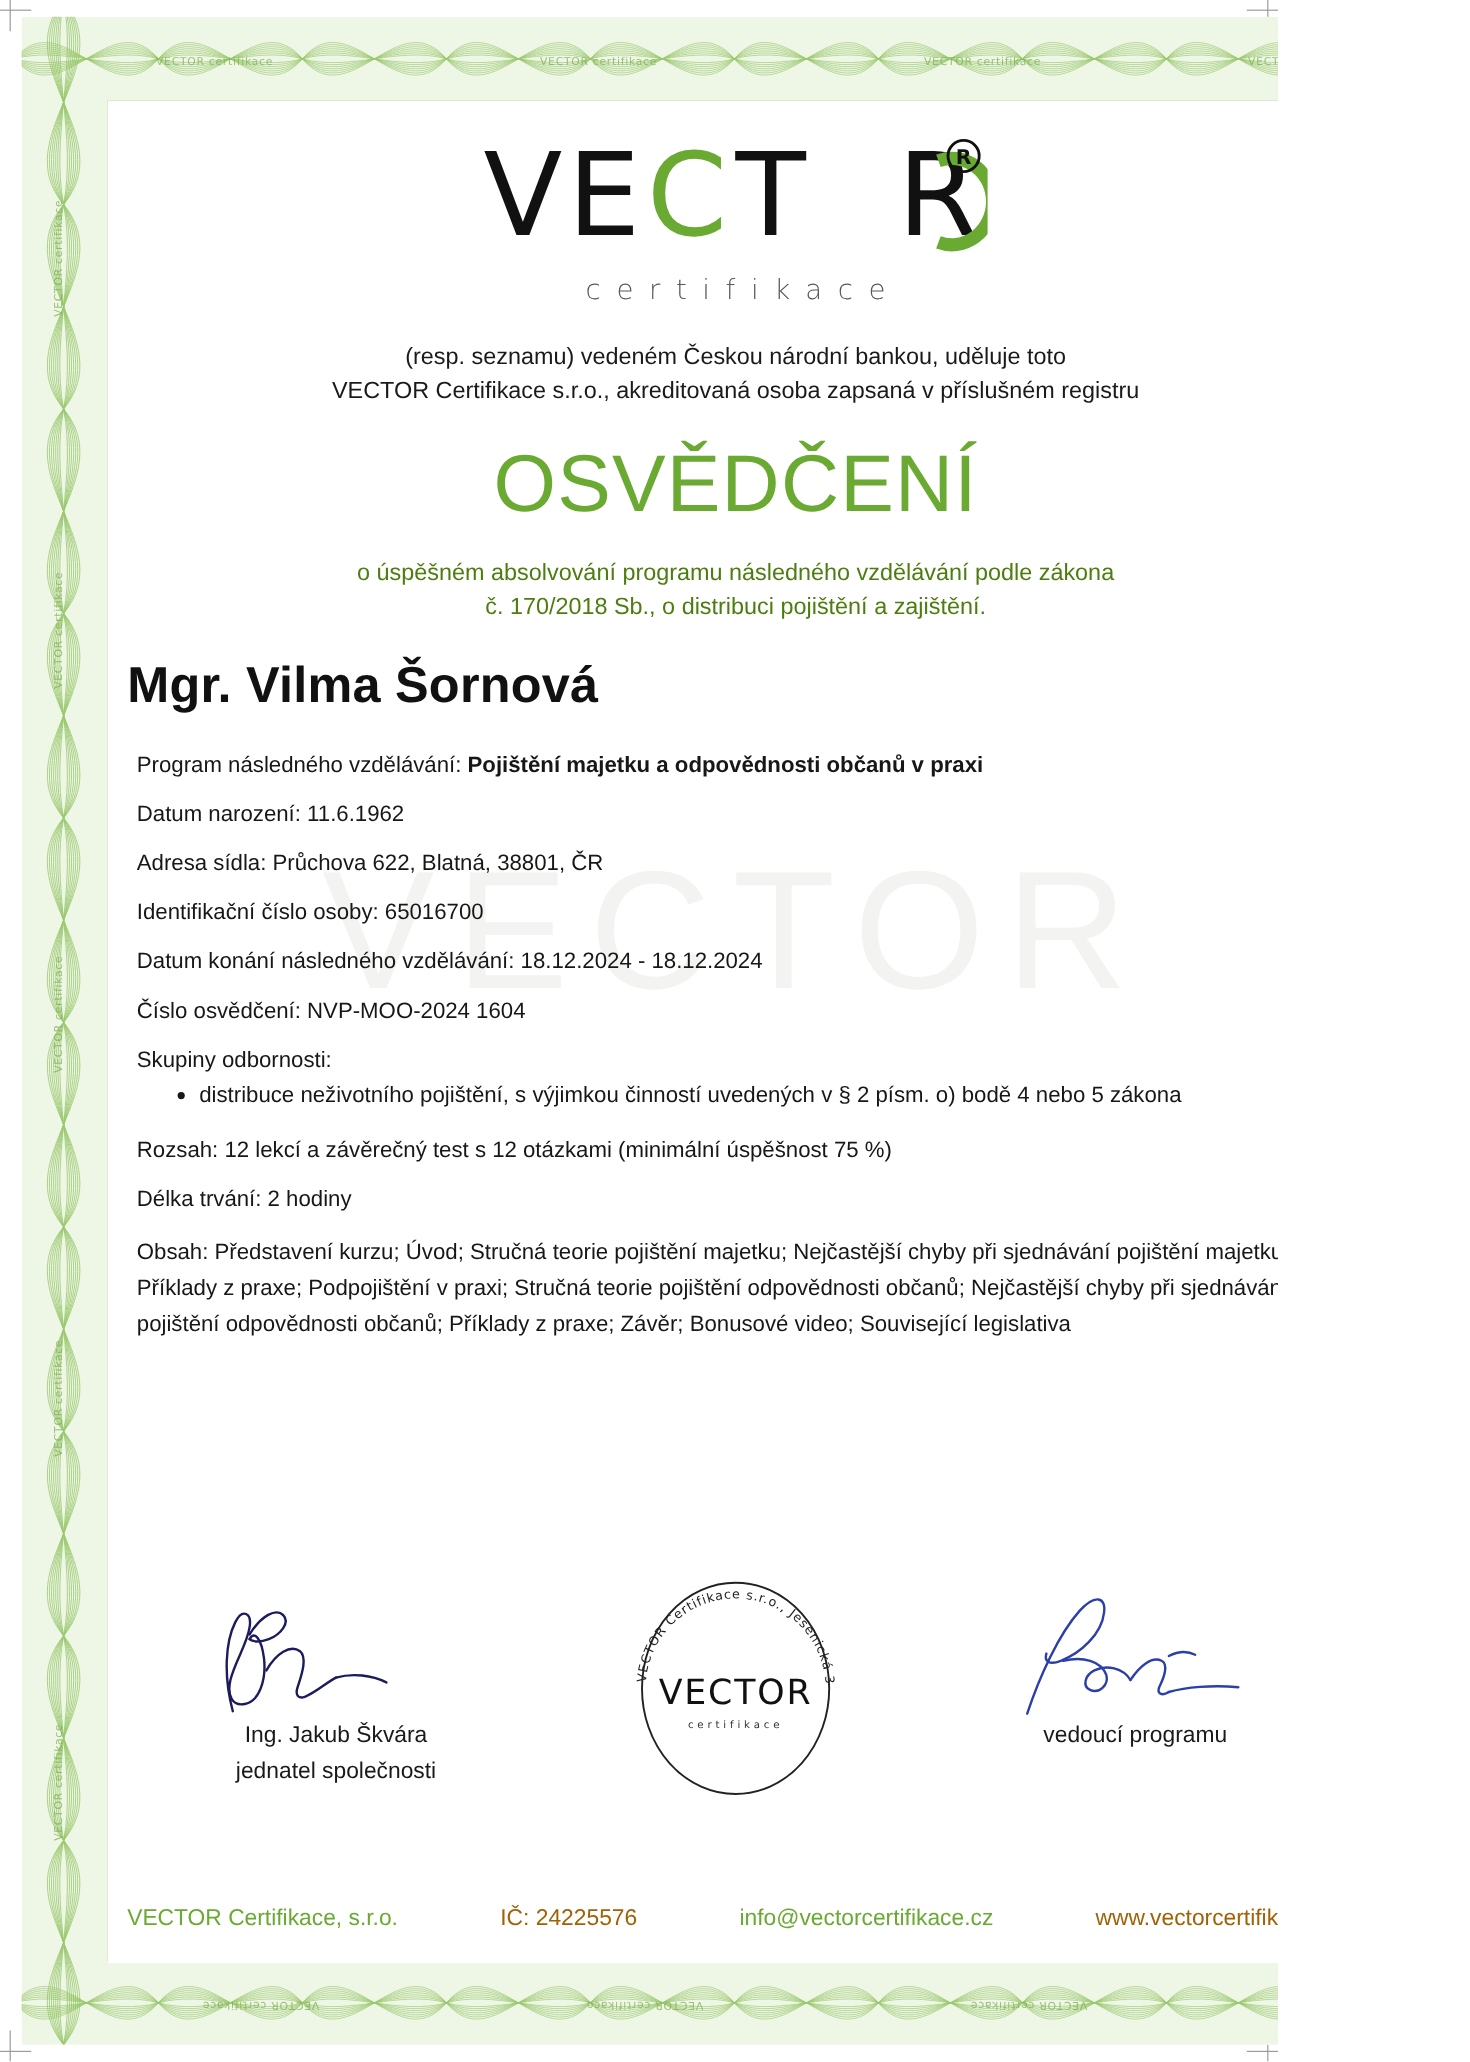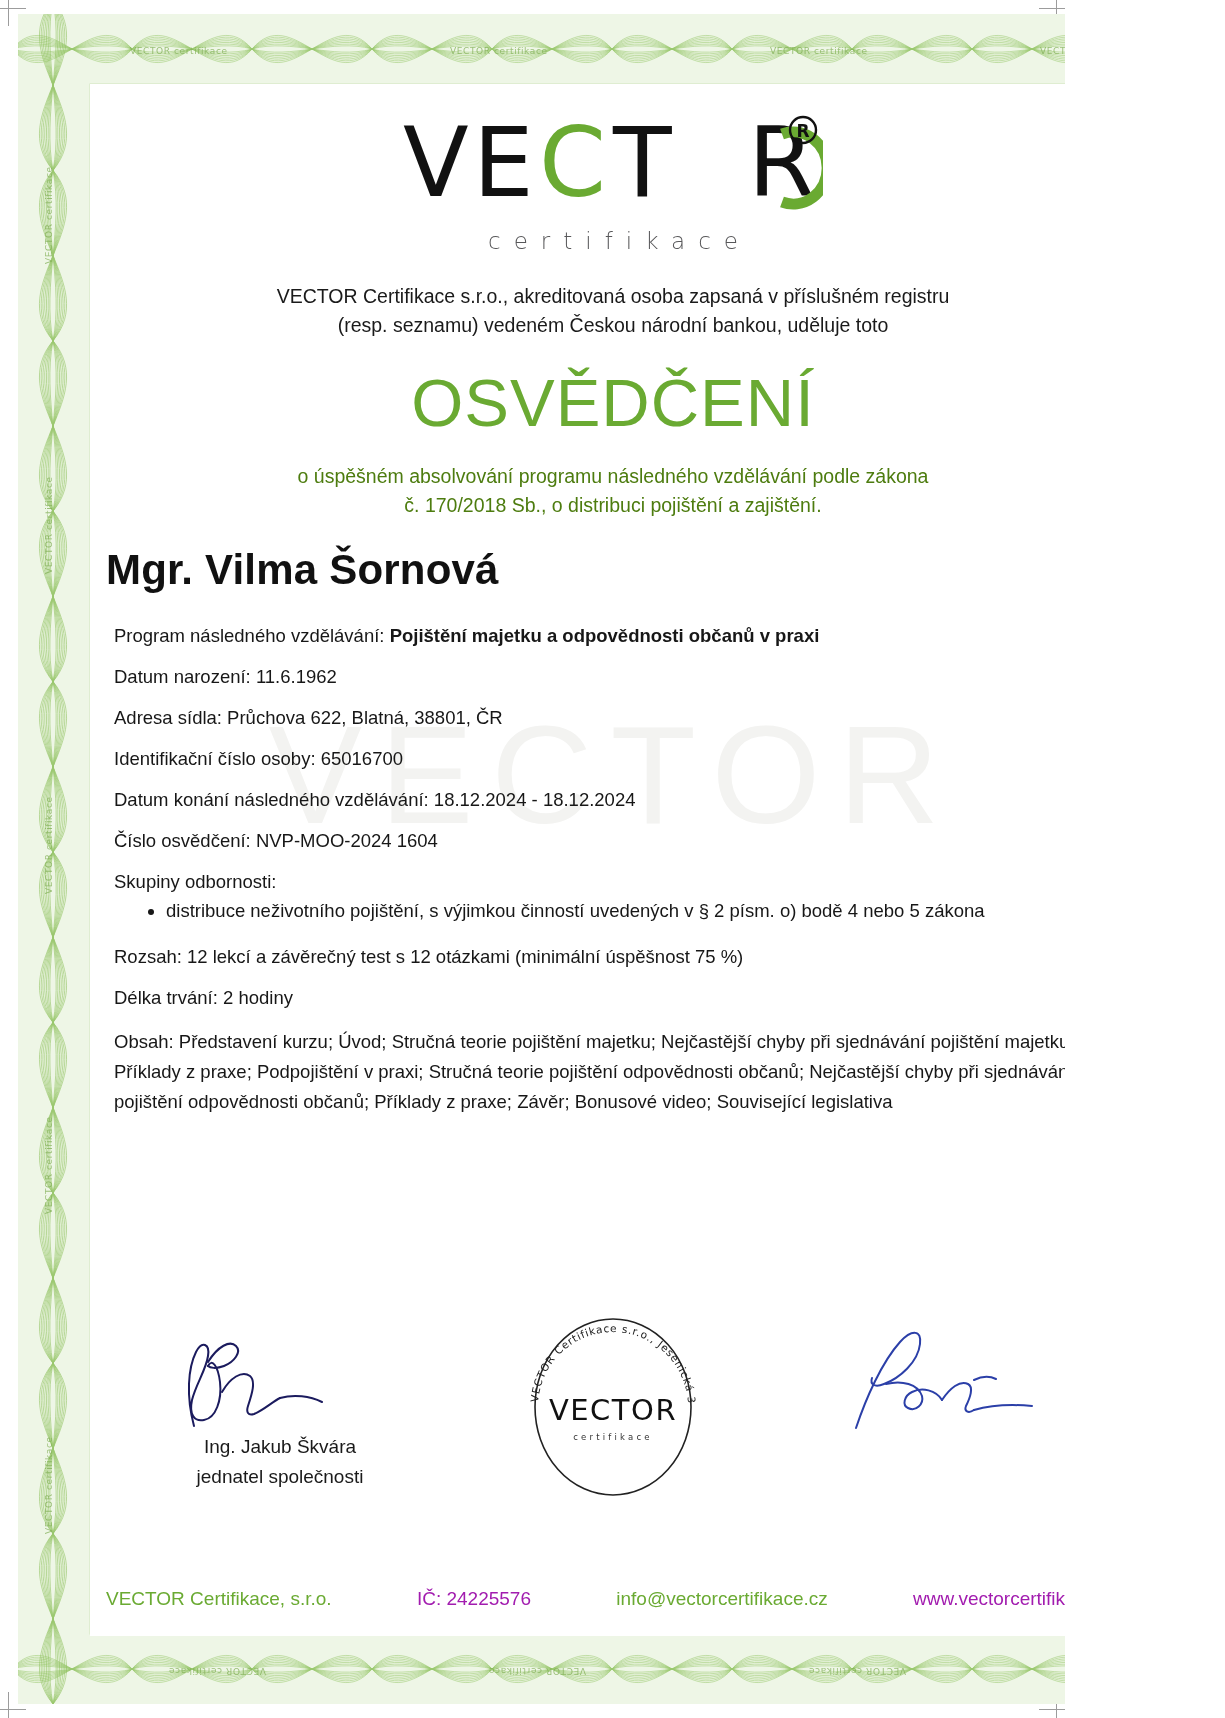--- a/index.html
+++ b/index.html
@@ -116,21 +116,21 @@
   }
 
   
   .footer{
     position:absolute;left:16px;right:16px;bottom:26px;
     display:flex;align-items:center;justify-content:space-between;
     font-size:19px;
     gap:12px;
   }
   .footer .f-green{color:#6aaa32;}
-  .footer .f-dark{color:#a21caf;}
+  .footer .f-dark{color:#a16207;}
 </style>
 </head>
 <body>
 
 <div class="page">
 
   <div class="crop h" style="left:0;top:8px;"></div>
   <div class="crop v" style="left:8px;top:0;"></div>
   <div class="crop h" style="right:0;top:8px;"></div>
   <div class="crop v" style="right:8px;top:0;"></div>
@@ -231,22 +231,22 @@
           <g transform="translate(386,6)">
             <circle cx="14" cy="14" r="13" fill="none" stroke="#111111" stroke-width="2.4"></circle>
             <text x="14" y="21" text-anchor="middle" font-family="DejaVu Sans, sans-serif" font-size="17" font-weight="bold" fill="#111111">R</text>
           </g>
         </svg>
       </div>
       <div class="logo-sub" style="letter-spacing:13px;">certifikace</div>
     </div>
 
     <div class="intro">
+      <div>(resp. seznamu) vedeném Českou národní bankou, uděluje toto</div>
       <div>VECTOR Certifikace s.r.o., akreditovaná osoba zapsaná v příslušném registru</div>
-      <div>(resp. seznamu) vedeném Českou národní bankou, uděluje toto</div>
     </div>
 
     <div class="big-title">OSVĚDČENÍ</div>
 
     <div class="subtitle">
       <div>o úspěšném absolvování programu následného vzdělávání podle zákona</div>
       <div>č. 170/2018 Sb., o distribuci pojištění a zajištění.</div>
     </div>
 
     <div class="holder">Mgr. Vilma Šornová</div>
@@ -319,20 +319,21 @@
           <svg width="240" height="110" viewBox="0 0 240 110" xmlns="http://www.w3.org/2000/svg">
             <g fill="none" stroke="#2b3fa8" stroke-width="2" stroke-linecap="round">
               <path d="M30,106 C40,76 56,40 74,20 C86,7 96,8 94,22 C92,40 74,56 58,62 C48,66 44,62 46,56"></path>
               <path d="M60,62 C76,58 92,62 96,74 C98,82 90,90 82,86 C76,83 78,74 86,70 C96,65 110,68 116,78"></path>
               <path d="M116,78 C124,66 134,58 142,62 C148,65 144,76 140,84 C138,89 142,92 148,88"></path>
               <path d="M148,88 C162,84 184,82 206,84"></path>
               <path d="M148,58 C156,54 164,54 170,57"></path>
             </g>
           </svg>
         </div>
+        <div class="sig-role">vedoucí programu</div>
       </div>
     </div>
 
     <div class="footer">
       <span class="f-green">VECTOR Certifikace, s.r.o.</span>
       <span class="f-dark">IČ: 24225576</span>
       <span class="f-green">info@vectorcertifikace.cz</span>
       <span class="f-dark">www.vectorcertifikace.cz</span>
     </div>
 

